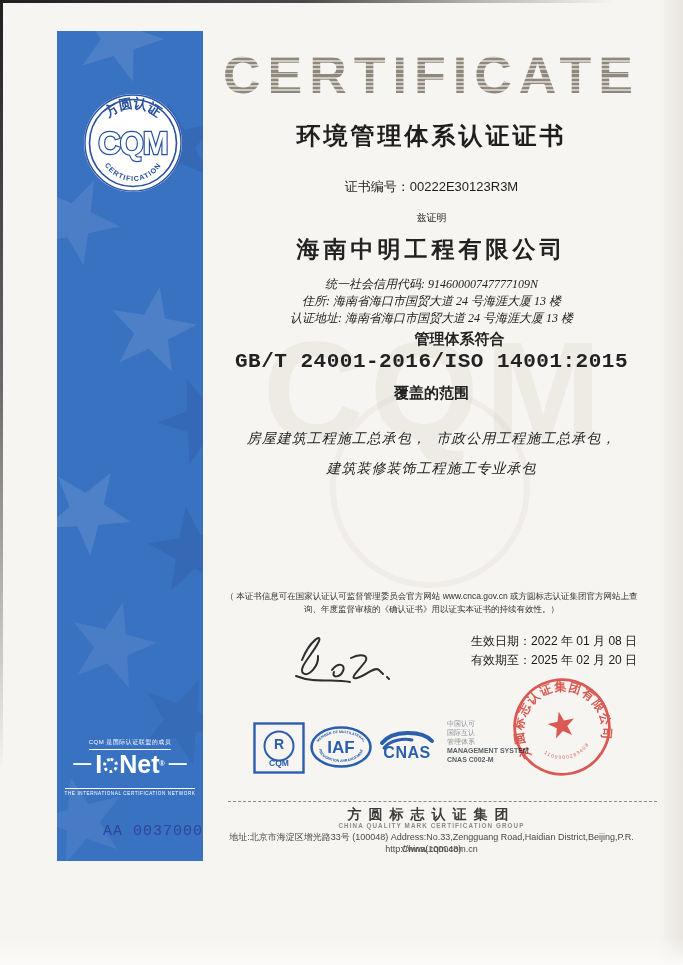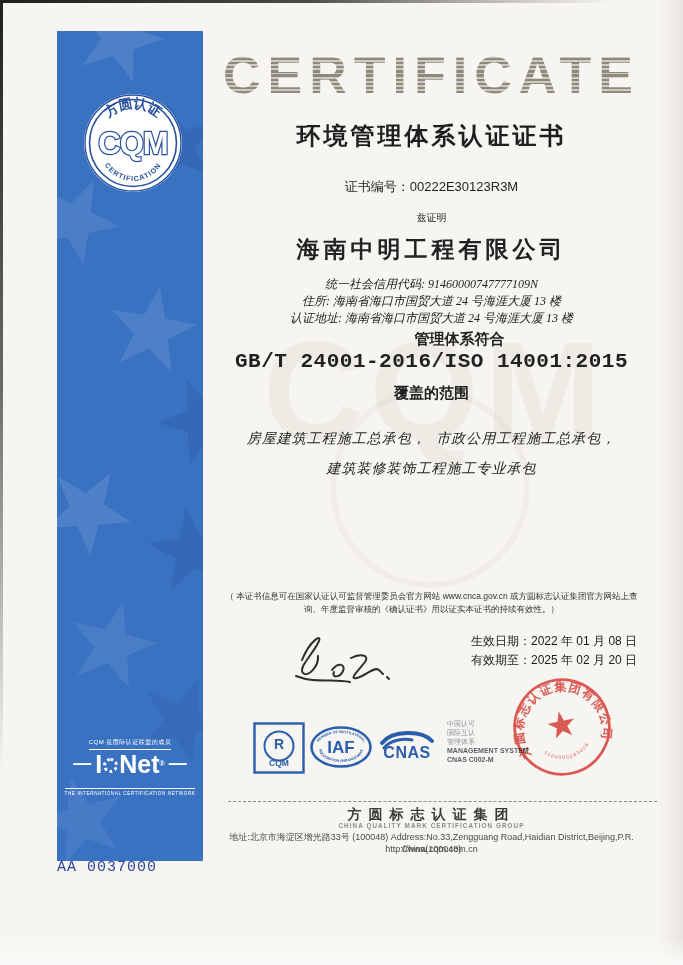--- a/index.html
+++ b/index.html
@@ -21,22 +21,22 @@
   .sidebar { position:absolute; left:57px; top:31px; width:146px; height:830px; background:#3a72c2; }
   .sidebar svg.stars { position:absolute; left:0; top:0; width:146px; height:830px; }
   .cqm-logo { position:absolute; left:26px; top:62px; width:100px; height:100px; }
   .iqnet { position:absolute; left:0; top:699px; width:146px; text-align:center; color:#fff; }
   .iqnet .tagline { display:inline-block; font-size:6px; letter-spacing:.5px; border-bottom:1px solid #fff; padding-bottom:2px; }
   .iqnet .nameline { margin-top:2px; font-size:25px; font-weight:bold; line-height:28px; white-space:nowrap; }
   .iqnet .dash { font-size:18px; font-weight:bold; position:relative; top:-4px; margin:0 4px; }
   .iqnet .qring { display:inline-block; width:15px; height:15px; border:3px dotted #fff; border-radius:50%; margin:0 1px; }
   .iqnet .reg { font-size:7px; vertical-align:top; }
   .iqnet .subtitle { display:inline-block; font-size:4.6px; letter-spacing:.6px; border-top:1px solid #fff; padding-top:2px; margin-top:1px; }
-  .serial { position:absolute; left:0; top:792px; width:146px; text-align:left;
-    font-family:"Liberation Mono", monospace; font-size:15px; letter-spacing:1px; color:#31449b;margin-top:36px; }
+  .serial { position:absolute; left:0; top:792px; width:146px; text-align:right;
+    font-family:"Liberation Mono", monospace; font-size:15px; letter-spacing:1px; color:#31449b; }
 
   
   .wm-cqm { position:absolute; left:210px; top:310px; width:450px; text-align:center;
     font-size:140px; font-weight:bold; letter-spacing:6px; color:rgba(160,148,122,0.10);
     font-family:"Liberation Sans", sans-serif; }
   .wm-ring { position:absolute; left:330px; top:388px; width:200px; height:200px; border-radius:50%;
     border:6px solid rgba(160,148,122,0.07); }
 
   
   .content-line { position:absolute; left:203px; width:457px; text-align:center; color:#222; }

